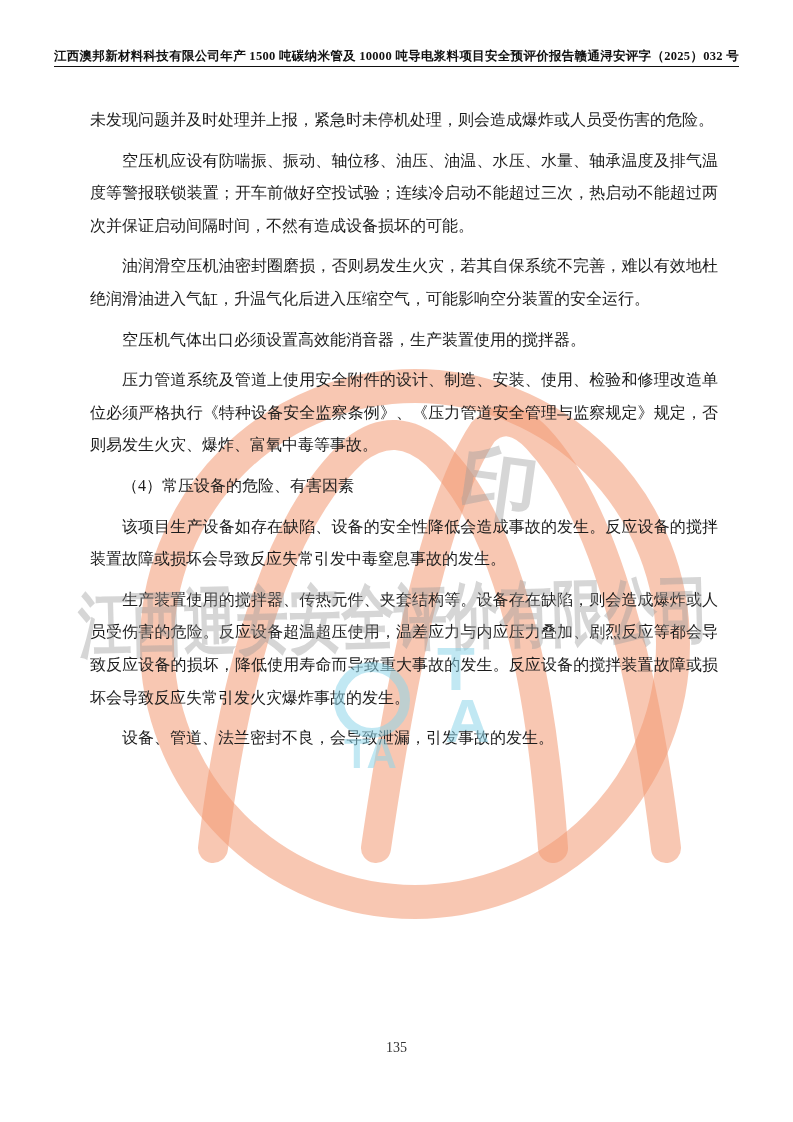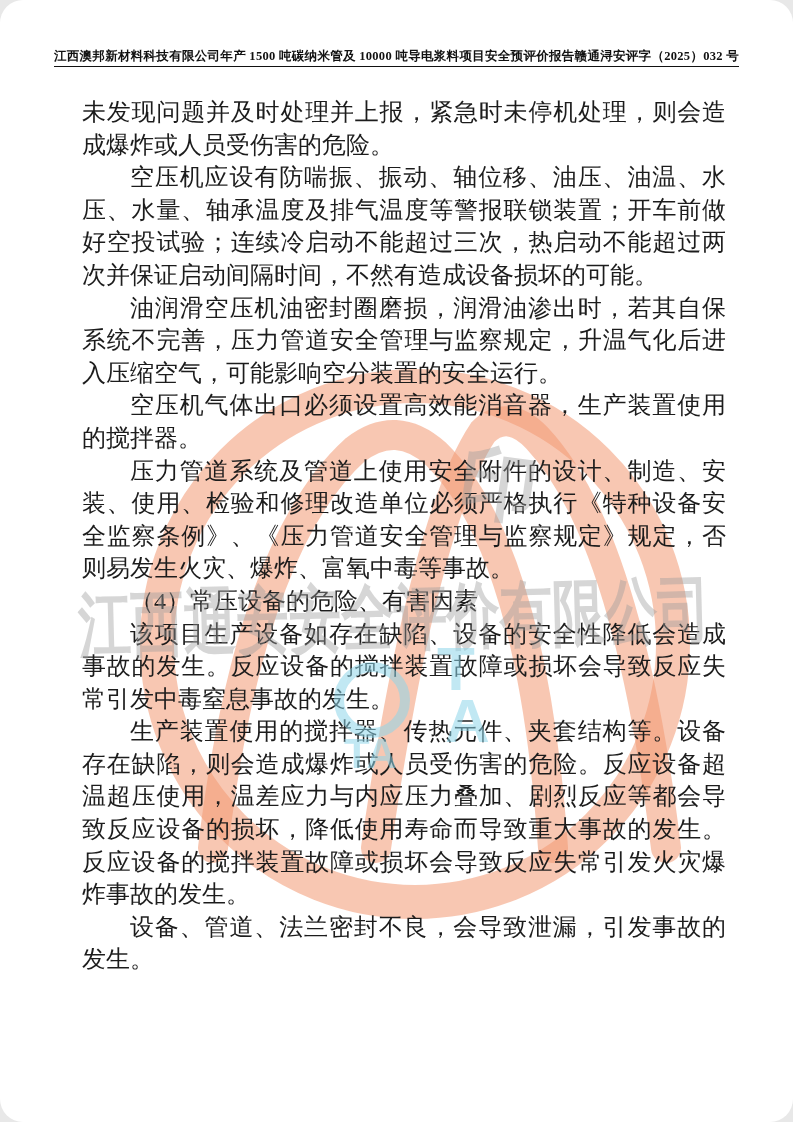--- a/index.html
+++ b/index.html
@@ -3,21 +3,20 @@
 <meta charset="utf-8">
 <style>
   html,body{margin:0;padding:0;background:#e8e8e8;}
   .page{
     position:relative;
     width:793px;height:1122px;
     margin:0 auto;
     background:#ffffff;
     overflow:hidden;
     font-family:"Liberation Serif","DejaVu Serif",serif;
-    border-radius:23px;
   }
   .header{
     position:absolute;top:46px;left:0;right:0;
     text-align:center;
     white-space:nowrap;
     z-index:3;
   }
   .header span{
     font-size:12.5px;
     font-weight:bold;
@@ -26,22 +25,22 @@
     border-bottom:1.5px solid #111;
     padding-bottom:3px;
   }
   .body-text{
     position:absolute;
     top:96px;left:82px;width:644px;
     z-index:1;
     color:#1c1c1c;
   }
   .body-text p.para{
-    margin:0;
-    font-size:24px;
+    margin:8px;
+    font-size:16px;
     line-height:32.6px;
     text-align:justify;
     text-justify:inter-character;
     text-indent:2em;
     word-break:break-all;
   }
   .body-text p.para.no-indent{text-indent:0;}
   .footer{
     position:absolute;top:1040px;left:0;right:0;
     text-align:center;
@@ -68,34 +67,35 @@
     </g>
   </svg>
 
   <div class="header">
     <span>江西澳邦新材料科技有限公司年产 1500 吨碳纳米管及 10000 吨导电浆料项目安全预评价报告赣通浔安评字（2025）032 号</span>
   </div>
 
   <div class="body-text">
       <p class="para no-indent">未发现问题并及时处理并上报，紧急时未停机处理，则会造成爆炸或人员受伤害的危险。</p>
       <p class="para">空压机应设有防喘振、振动、轴位移、油压、油温、水压、水量、轴承温度及排气温度等警报联锁装置；开车前做好空投试验；连续冷启动不能超过三次，热启动不能超过两次并保证启动间隔时间，不然有造成设备损坏的可能。</p>
-      <p class="para">油润滑空压机油密封圈磨损，润滑油渗出时，若其自保系统不完善，压力管道安全管理与监察规定，升温气化后进入压缩空气，可能影响空分装置的安全运行。</p>
+      <p class="para">油润滑空压机油密封圈磨损，否则易发生火灾，若其自保系统不完善，难以有效地杜绝润滑油进入气缸，升温气化后进入压缩空气，可能影响空分装置的安全运行。</p>
       <p class="para">空压机气体出口必须设置高效能消音器，生产装置使用的搅拌器。</p>
       <p class="para">压力管道系统及管道上使用安全附件的设计、制造、安装、使用、检验和修理改造单位必须严格执行《特种设备安全监察条例》、《压力管道安全管理与监察规定》规定，否则易发生火灾、爆炸、富氧中毒等事故。</p>
       <p class="para">（4）常压设备的危险、有害因素</p>
       <p class="para">该项目生产设备如存在缺陷、设备的安全性降低会造成事故的发生。反应设备的搅拌装置故障或损坏会导致反应失常引发中毒窒息事故的发生。</p>
       <p class="para">生产装置使用的搅拌器、传热元件、夹套结构等。设备存在缺陷，则会造成爆炸或人员受伤害的危险。反应设备超温超压使用，温差应力与内应压力叠加、剧烈反应等都会导致反应设备的损坏，降低使用寿命而导致重大事故的发生。反应设备的搅拌装置故障或损坏会导致反应失常引发火灾爆炸事故的发生。</p>
       <p class="para">设备、管道、法兰密封不良，会导致泄漏，引发事故的发生。</p>
     </div>
 
   <svg class="wm-over" width="793" height="1122" viewBox="0 0 793 1122">
     <g font-family="Liberation Sans, DejaVu Sans, sans-serif" font-weight="bold">
       <text x="78" y="642" font-size="72" textLength="632" lengthAdjust="spacingAndGlyphs" fill="#9e9e9e" fill-opacity="0.42" transform="rotate(-1.5 400 610)">江西通安安全评价有限公司</text>
       <text x="462" y="512" font-size="78" fill="#9e9e9e" fill-opacity="0.42" transform="rotate(8 500 470)">印</text>
       <circle cx="372" cy="700" r="33" fill="none" stroke="#8ed5e9" stroke-opacity="0.55" stroke-width="10"></circle>
       <text x="437" y="690" font-size="62" fill="#8ed5e9" fill-opacity="0.55">T</text>
       <text x="445" y="742" font-size="62" fill="#8ed5e9" fill-opacity="0.55">A</text>
       <text x="344" y="768" font-size="42" fill="#8ed5e9" fill-opacity="0.55">TA</text>
     </g>
   </svg>
 
+  <div class="footer">135</div>
 
 </div>
 
 </body></html>

